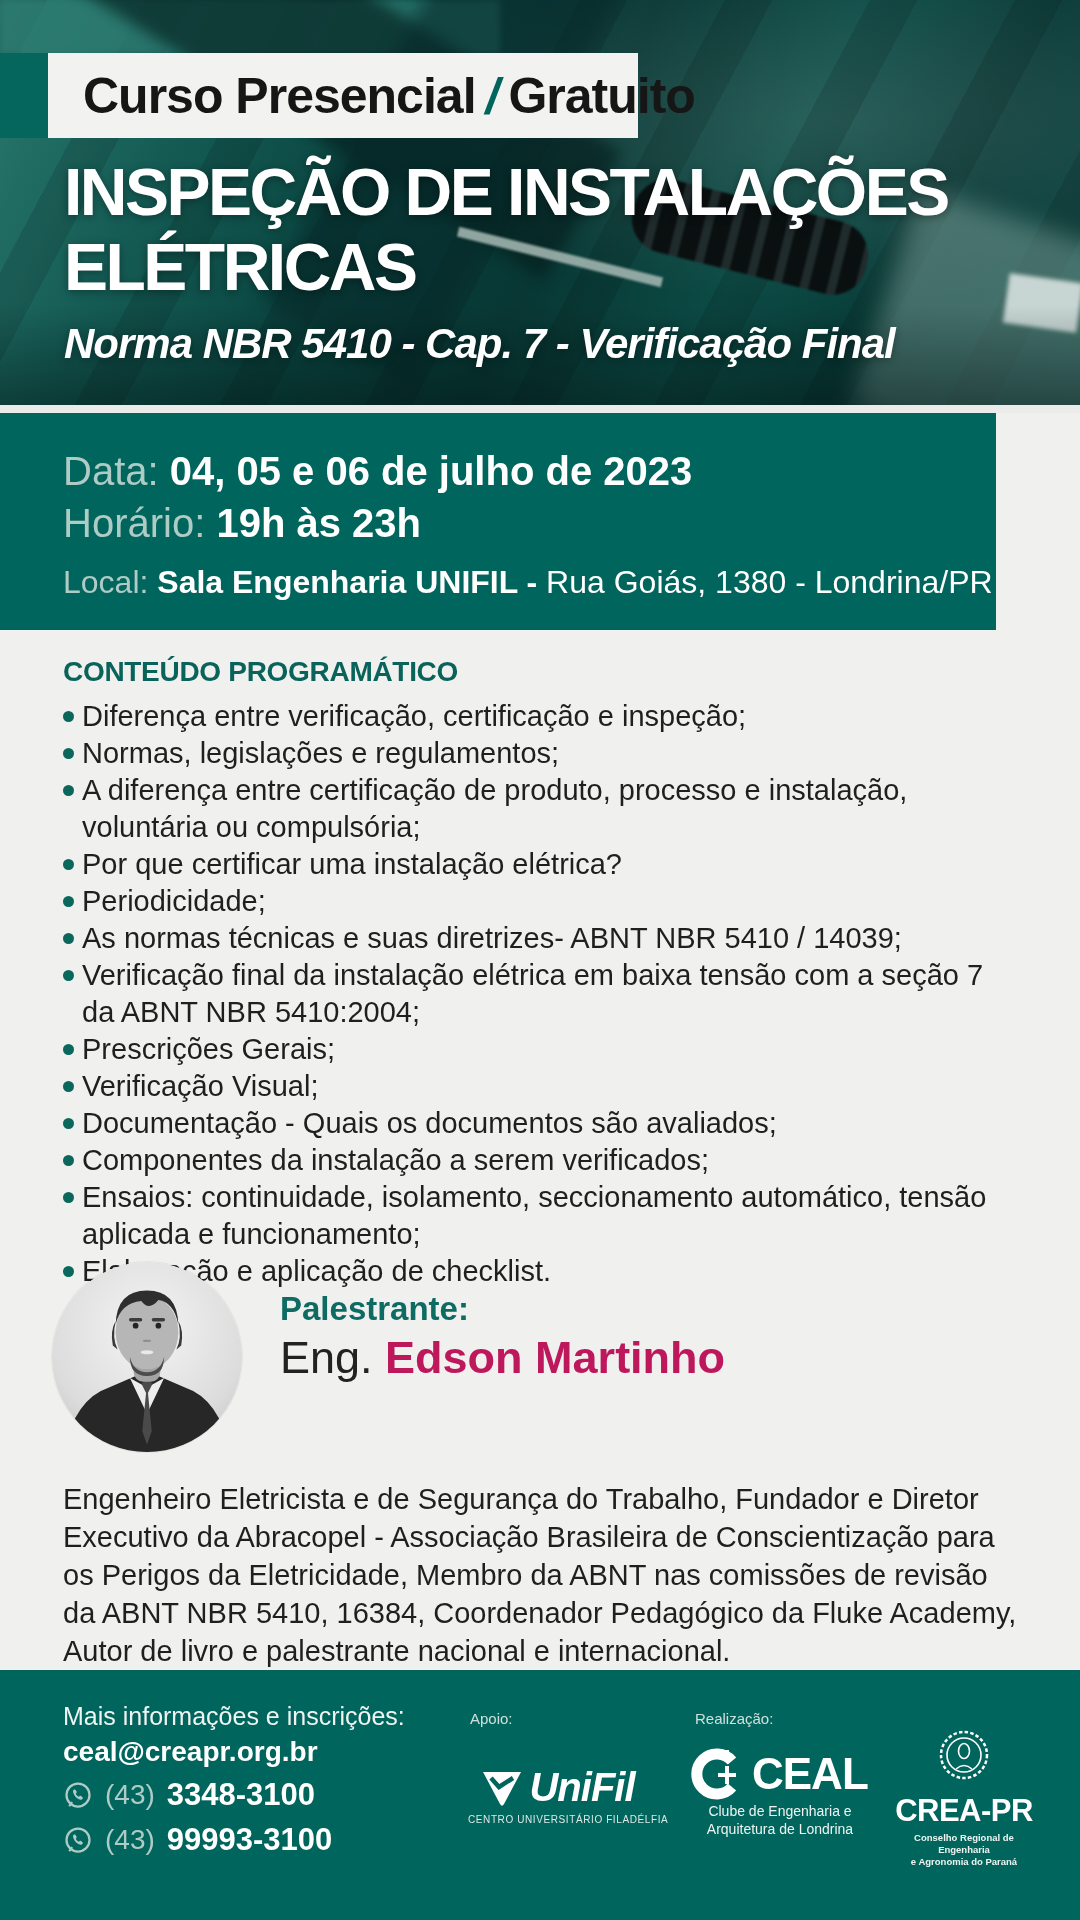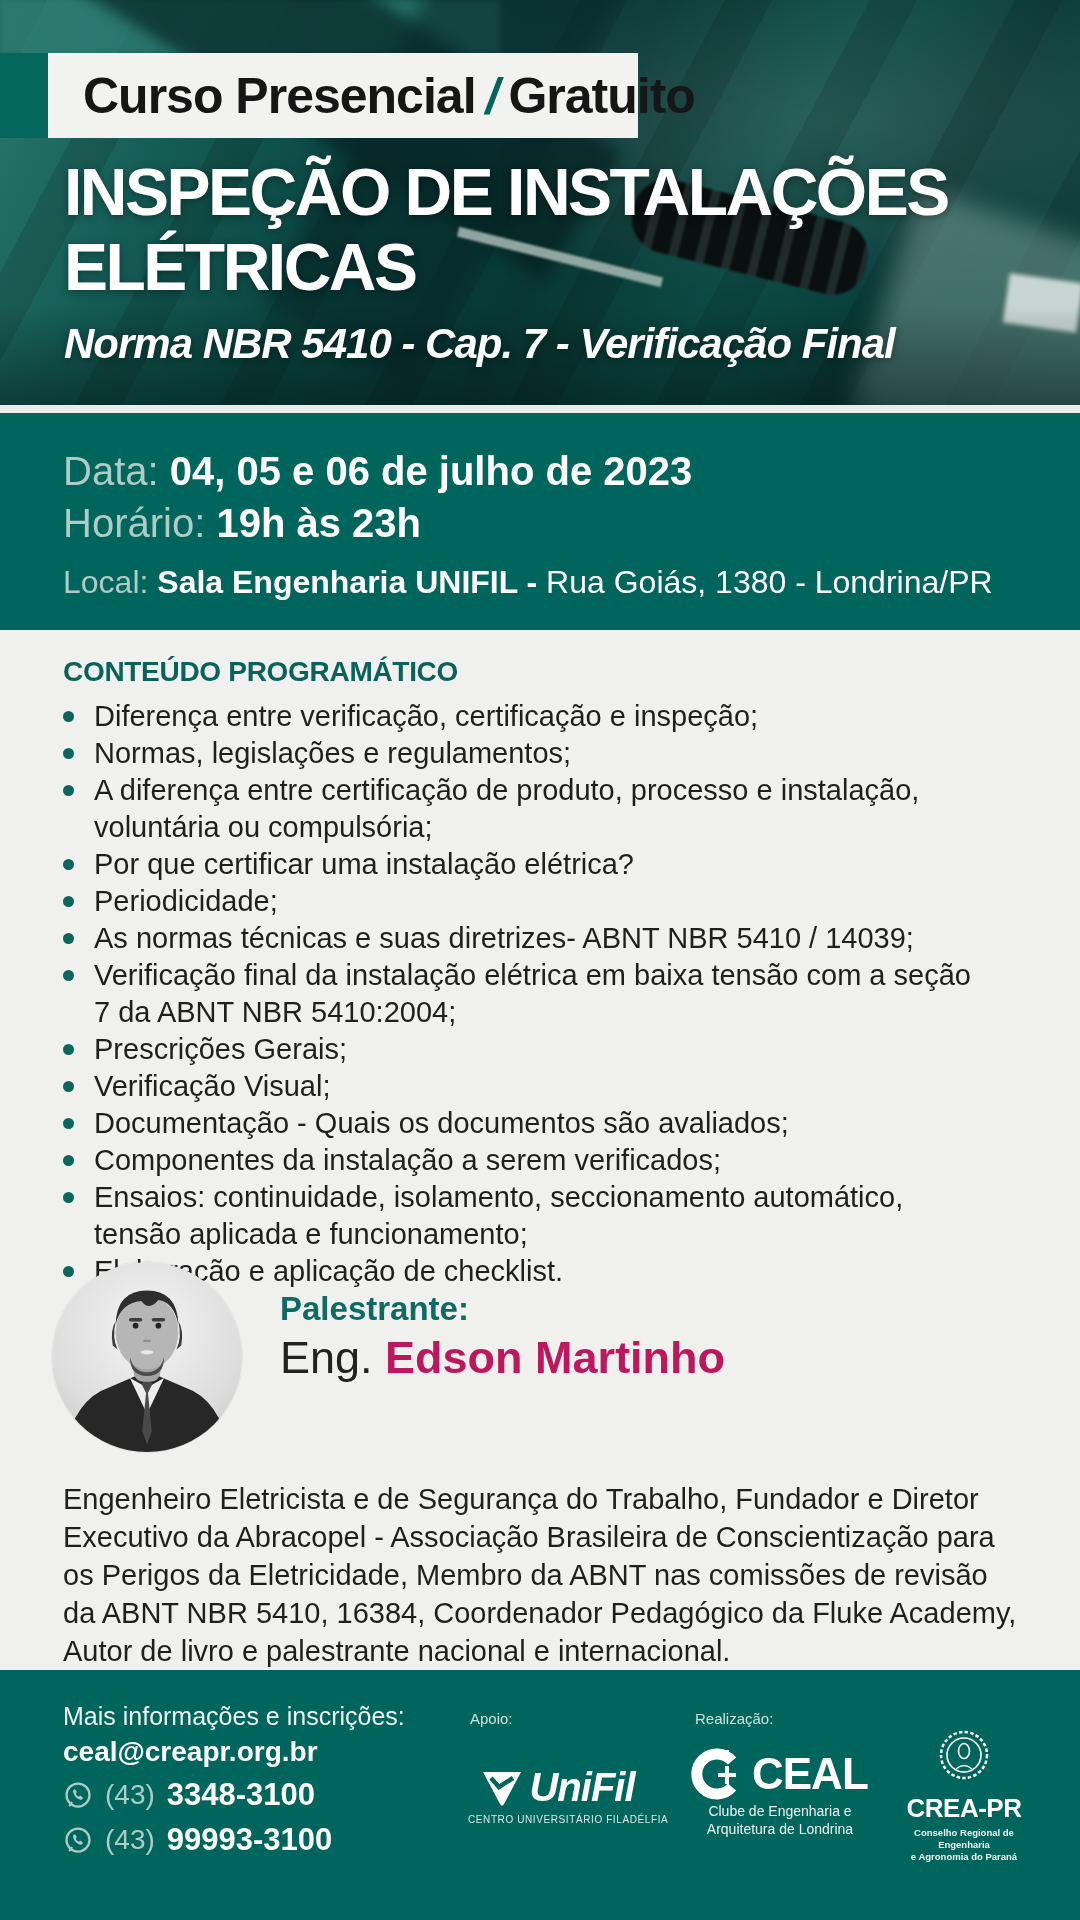--- a/index.html
+++ b/index.html
@@ -35,33 +35,33 @@
     font-size:50px;font-weight:700;color:#161616;letter-spacing:-1px;white-space:nowrap;}
   .badge .sep{color:var(--teal);margin:0 10px;font-style:italic;}
   .hero-title{position:absolute;left:64px;top:155px;color:#fff;font-size:66px;line-height:75px;
     font-weight:700;letter-spacing:-2.5px;text-shadow:0 2px 8px rgba(0,0,0,.35);}
   .hero-sub{position:absolute;left:64px;top:320px;color:#fff;font-size:42px;font-weight:700;font-style:italic;
     letter-spacing:-1px;text-shadow:0 2px 8px rgba(0,0,0,.35);}
 
   .divider{position:absolute;left:0;top:405px;width:1080px;height:8px;background:#ebecea;}
 
   
-  .band{position:absolute;left:0;top:413px;width:1080px;height:217px;background:var(--teal);
+  .band{position:absolute;left:0;top:413px;width:996px;height:217px;background:var(--teal);
     padding:33px 40px 0 63px;color:#fff;}
   .band .row{font-size:40px;line-height:50px;white-space:nowrap;}
   .band .row + .row{margin-top:2px;}
   .band .row.small{font-size:32px;line-height:44px;margin-top:12px;}
   .band .lbl{color:var(--mint);font-weight:400;}
   .band .val{font-weight:700;color:#fff;}
   .band .val-reg{font-weight:400;color:#fff;}
 
   
   .prog-head{position:absolute;left:63px;top:656px;font-size:28px;font-weight:700;color:var(--accent);letter-spacing:-.3px;}
   .prog-list{position:absolute;left:63px;top:698px;width:925px;list-style:none;}
-  .prog-list li{display:flex;gap:20px;font-size:29px;line-height:37px;color:var(--ink);}
+  .prog-list li{display:flex;gap:8px;font-size:29px;line-height:37px;color:var(--ink);}
   .prog-list .dot{flex:none;width:11px;height:11px;border-radius:50%;background:#0b665c;margin-top:13px;}
 
   
   .avatar{position:absolute;left:52px;top:1262px;width:190px;height:190px;border-radius:50%;overflow:hidden;
     box-shadow:0 0 0 1px rgba(0,0,0,.05);}
   .speaker-label{position:absolute;left:280px;top:1290px;font-size:33px;font-weight:700;color:#0e6b63;}
   .speaker-name{position:absolute;left:280px;top:1332px;font-size:45px;color:#222;white-space:nowrap;}
   .speaker-name b{color:#be185d;}
   .bio{position:absolute;left:63px;top:1480px;width:960px;font-size:29px;line-height:38px;color:var(--ink);}
 
@@ -81,21 +81,21 @@
   .unifil .mark{display:flex;align-items:center;justify-content:center;gap:6px;}
   .unifil .name{font-size:40px;font-weight:800;font-style:italic;letter-spacing:-1px;color:#fff;}
   .unifil .tag{margin-top:4px;font-size:10px;letter-spacing:.6px;color:#dcе8e5;color:#dce8e5;white-space:nowrap;}
 
   .ceal{position:absolute;left:690px;top:78px;width:180px;}
   .ceal .top{display:flex;align-items:center;gap:10px;}
   .ceal .name{font-size:44px;font-weight:800;letter-spacing:-1px;}
   .ceal .tag{margin-top:2px;font-size:14px;line-height:18px;color:#eef4f2;text-align:center;}
 
   .crea{position:absolute;left:888px;top:55px;width:152px;text-align:center;}
-  .crea .name{font-size:26px;font-weight:800;letter-spacing:-.5px;margin-top:4px;}
+  .crea .name{font-size:31px;font-weight:800;letter-spacing:-.5px;margin-top:4px;}
   .crea .tag{font-size:9.5px;font-weight:700;line-height:12px;color:#eef4f2;margin-top:3px;}
 </style>
 </head>
 <body>
 
 <div class="page">
 
   <div class="hero">
     <div class="ph ph-corner"></div>
     <div class="ph ph-cable1"></div>

